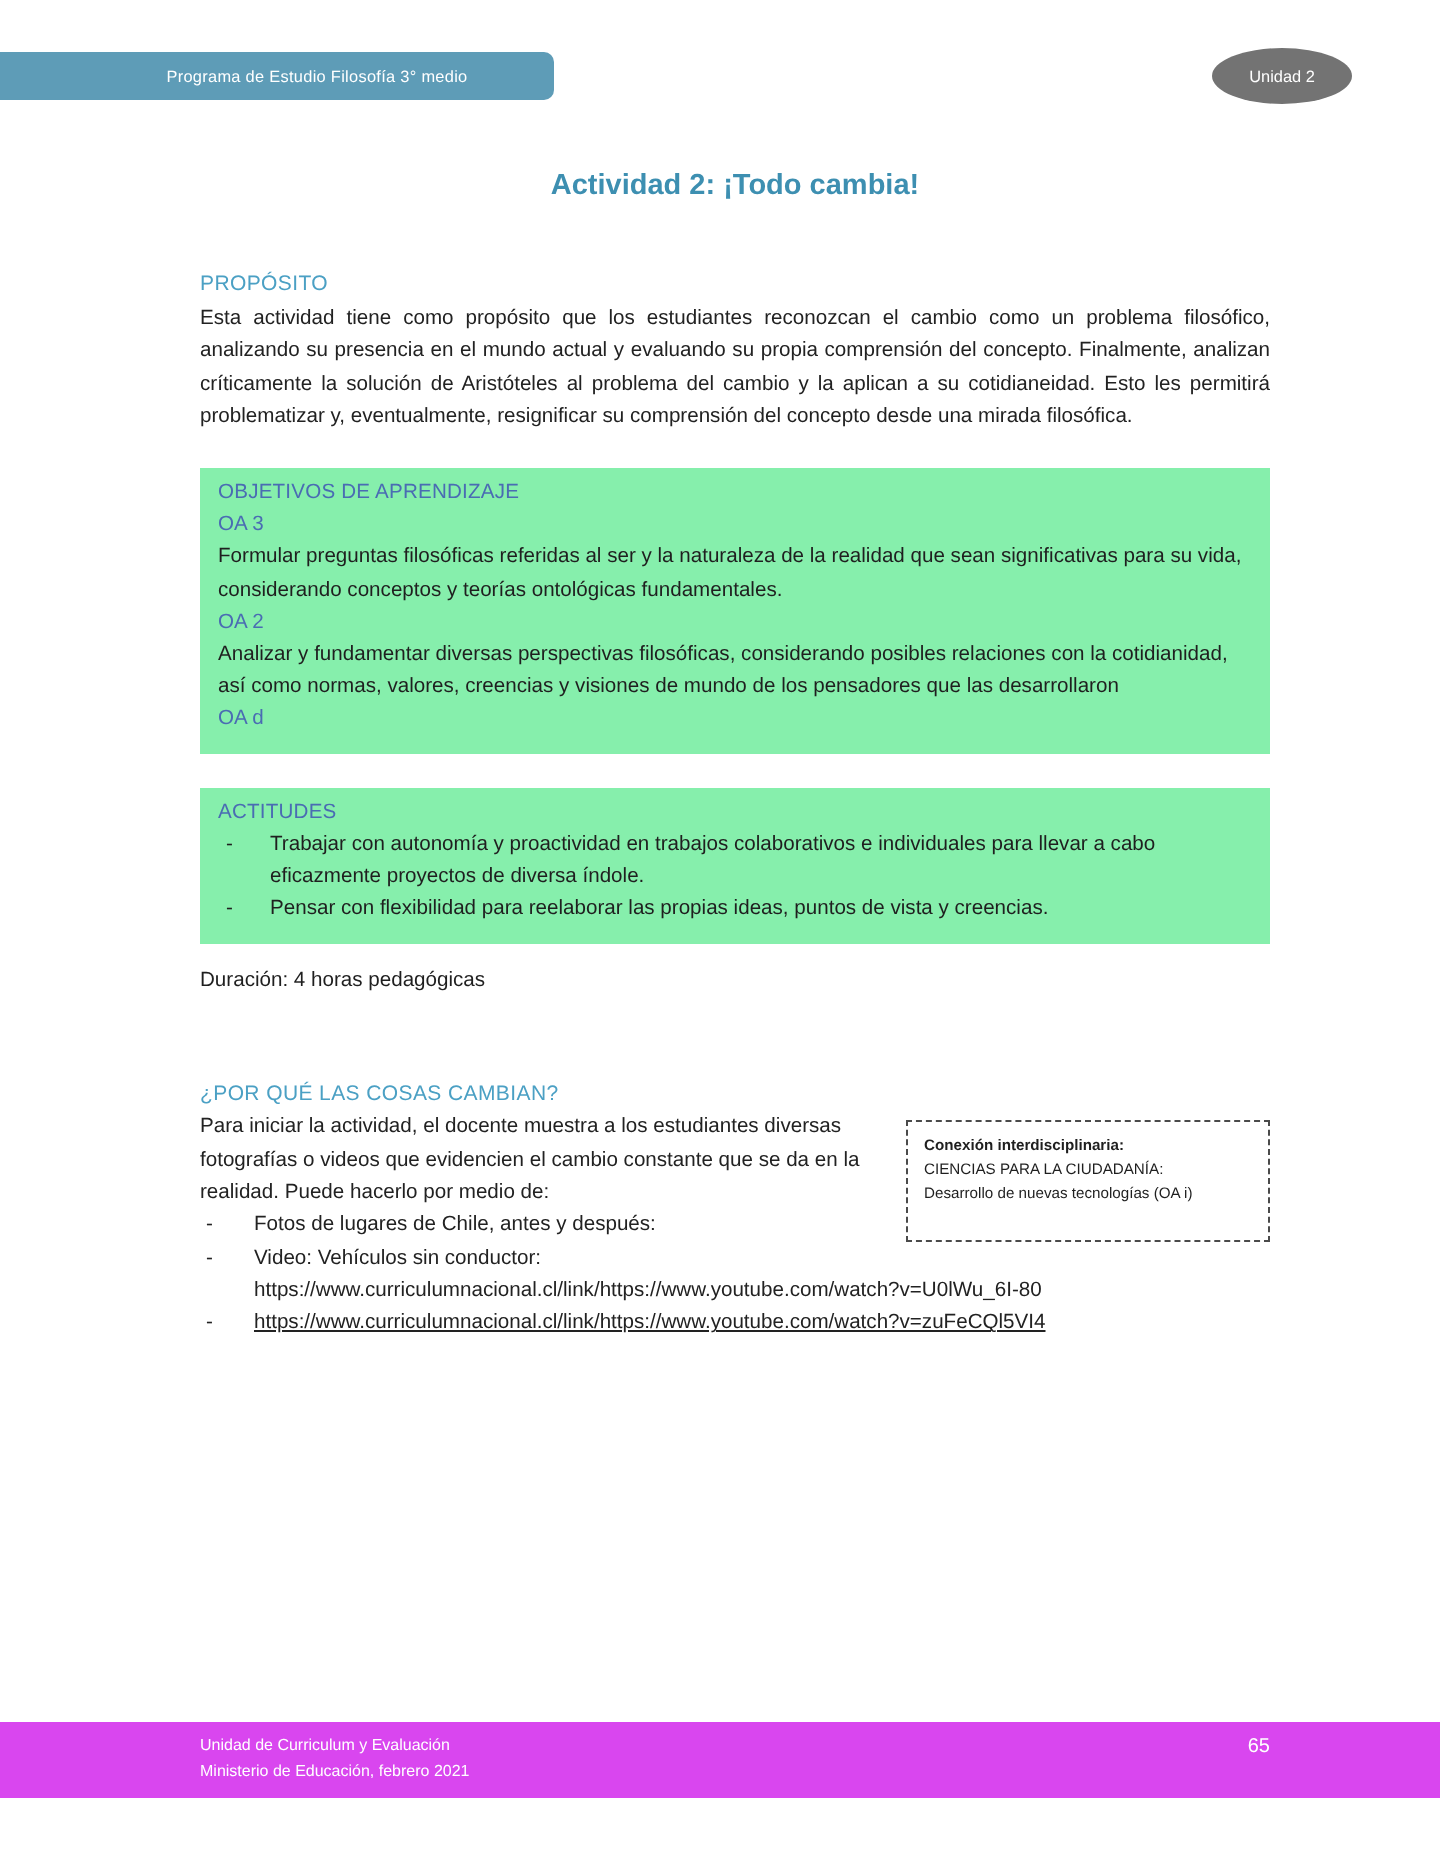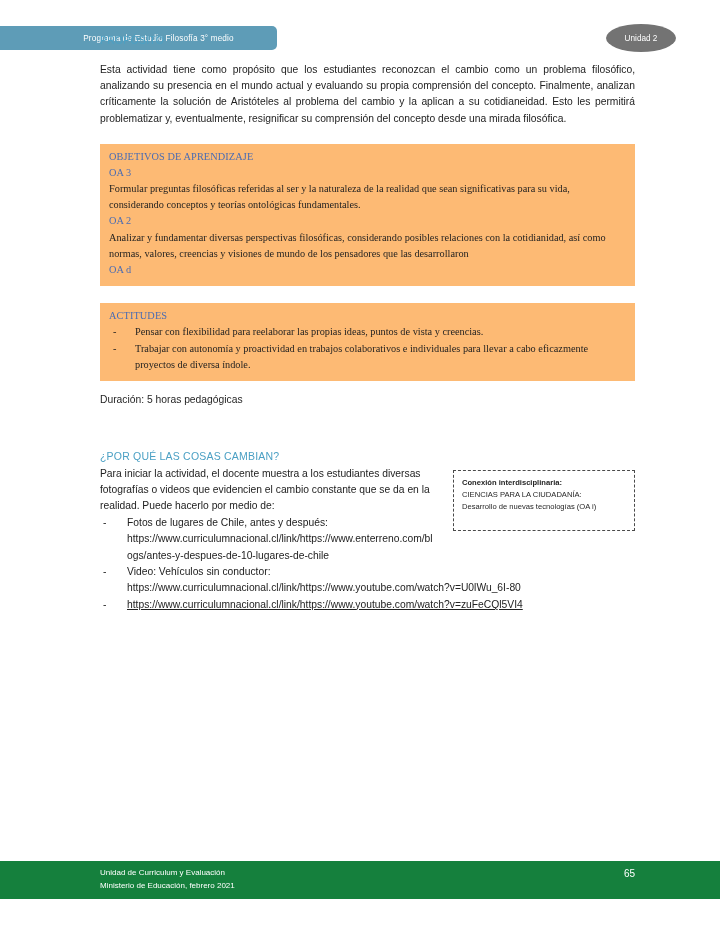--- a/index.html
+++ b/index.html
@@ -87,30 +87,29 @@
     line-height: 1.4;
   }
   .section-head.purpose { margin-top: 33px; }
   .section-head.desarrollo { margin-top: 0; }
   .section-head.subq { margin-top: 0; }
 
   .body-text {
     font-size: 10.3px;
     line-height: 16.3px;
     text-align: justify;
-    margin: 14px 0 0 0;
+    margin: 2px 0 0 0;
     color: #222222;
   }
 
   
   .blue-box {
-    background: #fdba74;
+    background: #86efac;
     padding: 5px 9px 8px 9px;
     margin-top: 17px;
-    font-family: Liberation Serif, serif;
   }
   .blue-box-title {
     color: #4a6cb3;
     font-size: 10.3px;
     line-height: 16px;
     letter-spacing: 0.1px;
   }
   .oa-code {
     color: #4a6cb3;
     font-size: 10.3px;
@@ -213,21 +212,21 @@
   }
   .res-url.underlined { text-decoration: underline; }
 
   
   .footer-bar {
     position: absolute;
     left: 0;
     bottom: 33px;
     width: 720px;
     height: 38px;
-    background: #15803d;
+    background: #d946ef;
   }
   .footer-inner {
     position: absolute;
     left: 100px;
     top: 6px;
     width: 535px;
     display: flex;
     justify-content: space-between;
     align-items: flex-start;
   }
@@ -249,66 +248,66 @@
   <div class="header-bar">
     <span class="header-bar-label">Programa de Estudio Filosofía 3° medio</span>
   </div>
   <div class="unit-badge">
     <span class="unit-badge-label">Unidad 2</span>
   </div>
 </div>
 
 <div class="page">
 
+  <h1 class="activity-title">Actividad 2: ¡Todo cambia!</h1>
 
   <div class="section-head purpose">PROPÓSITO</div>
   <p class="body-text">Esta actividad tiene como propósito que los estudiantes reconozcan el cambio como un problema filosófico, analizando su presencia en el mundo actual y evaluando su propia comprensión del concepto. Finalmente, analizan críticamente la solución de Aristóteles al problema del cambio y la aplican a su cotidianeidad. Esto les permitirá problematizar y, eventualmente, resignificar su comprensión del concepto desde una mirada filosófica.</p>
 
   <div class="blue-box">
     <div class="blue-box-title">OBJETIVOS DE APRENDIZAJE</div>
 
     <div class="oa-code">OA 3</div>
     <div class="oa-text">Formular preguntas filosóficas referidas al ser y la naturaleza de la realidad que sean significativas para su vida, considerando conceptos y teorías ontológicas fundamentales.</div>
 
     <div class="oa-code">OA 2</div>
     <div class="oa-text">Analizar y fundamentar diversas perspectivas filosóficas, considerando posibles relaciones con la cotidianidad, así como normas, valores, creencias y visiones de mundo de los pensadores que las desarrollaron</div>
 
     <div class="oa-code">OA d</div>
   </div>
 
   <div class="blue-box">
     <div class="blue-box-title">ACTITUDES</div>
     <ul class="att-list">
+      <li class="att-item">Trabajar con autonomía y proactividad en trabajos colaborativos e individuales para llevar a cabo eficazmente proyectos de diversa índole.</li>
       <li class="att-item">Pensar con flexibilidad para reelaborar las propias ideas, puntos de vista y creencias.</li>
-      <li class="att-item">Trabajar con autonomía y proactividad en trabajos colaborativos e individuales para llevar a cabo eficazmente proyectos de diversa índole.</li>
     </ul>
   </div>
 
-  <div class="duration">Duración: 5 horas pedagógicas</div>
+  <div class="duration">Duración: 4 horas pedagógicas</div>
 
   <div class="spacer-lg"></div>
 
 
   <div class="spacer-md"></div>
 
   <div class="section-head subq">¿POR QUÉ LAS COSAS CAMBIAN?</div>
 
   <div class="dev-wrap">
     <div class="conn-box">
       <div class="conn-title">Conexión interdisciplinaria:</div>
       <div class="conn-line">CIENCIAS PARA LA CIUDADANÍA:</div>
       <div class="conn-line nojust">Desarrollo de nuevas tecnologías (OA i)</div>
     </div>
 
     <p class="para-narrow">Para iniciar la actividad, el docente muestra a los estudiantes diversas fotografías o videos que evidencien el cambio constante que se da en la realidad. Puede hacerlo por medio de:</p>
 
     <ul class="res-list">
       <li class="res-item">
         <span class="res-label">Fotos de lugares de Chile, antes y después:</span>
-        <span class="res-url">https://www.curriculumnacional.cl/link/https://www.enterreno.com/blogs/antes-y-despues-de-10-lugares-de-chile</span>
       </li>
       <li class="res-item">
         <span class="res-label">Video: Vehículos sin conductor:</span>
         <span class="res-url">https://www.curriculumnacional.cl/link/https://www.youtube.com/watch?v=U0lWu_6I-80</span>
       </li>
       <li class="res-item">
         <span class="res-url underlined">https://www.curriculumnacional.cl/link/https://www.youtube.com/watch?v=zuFeCQl5VI4</span>
       </li>
     </ul>
   </div>

